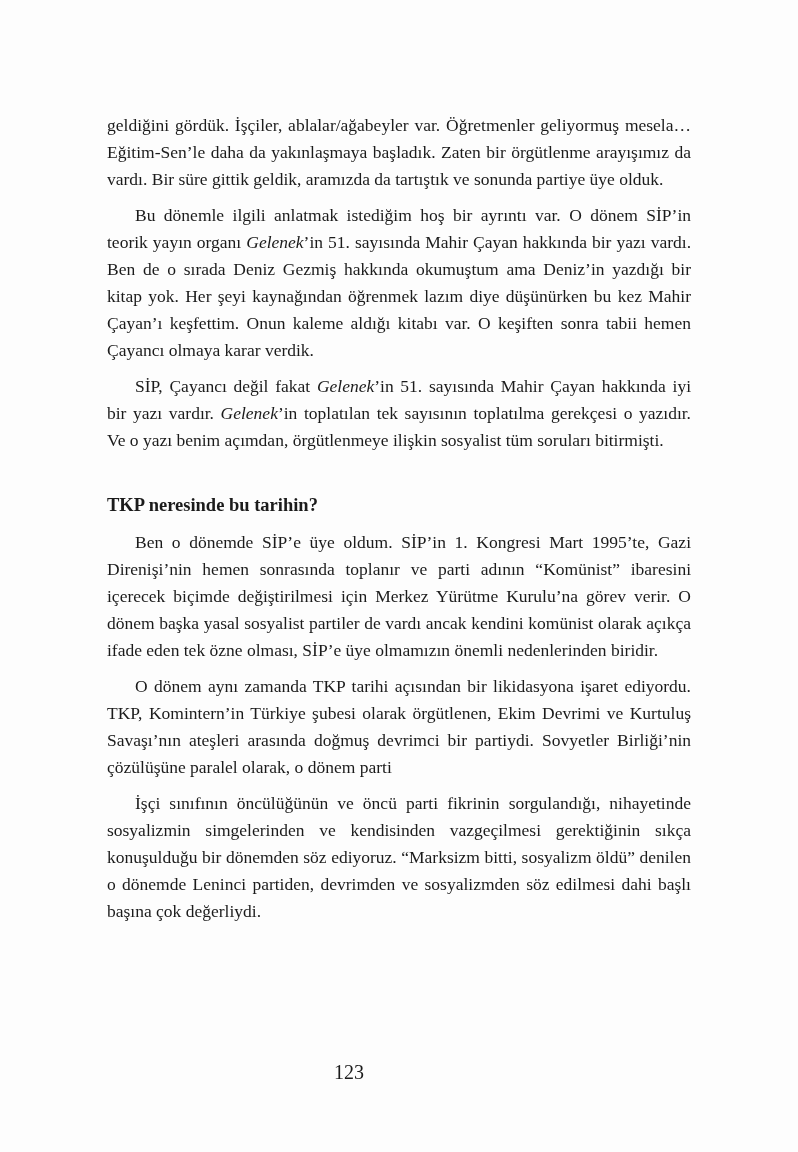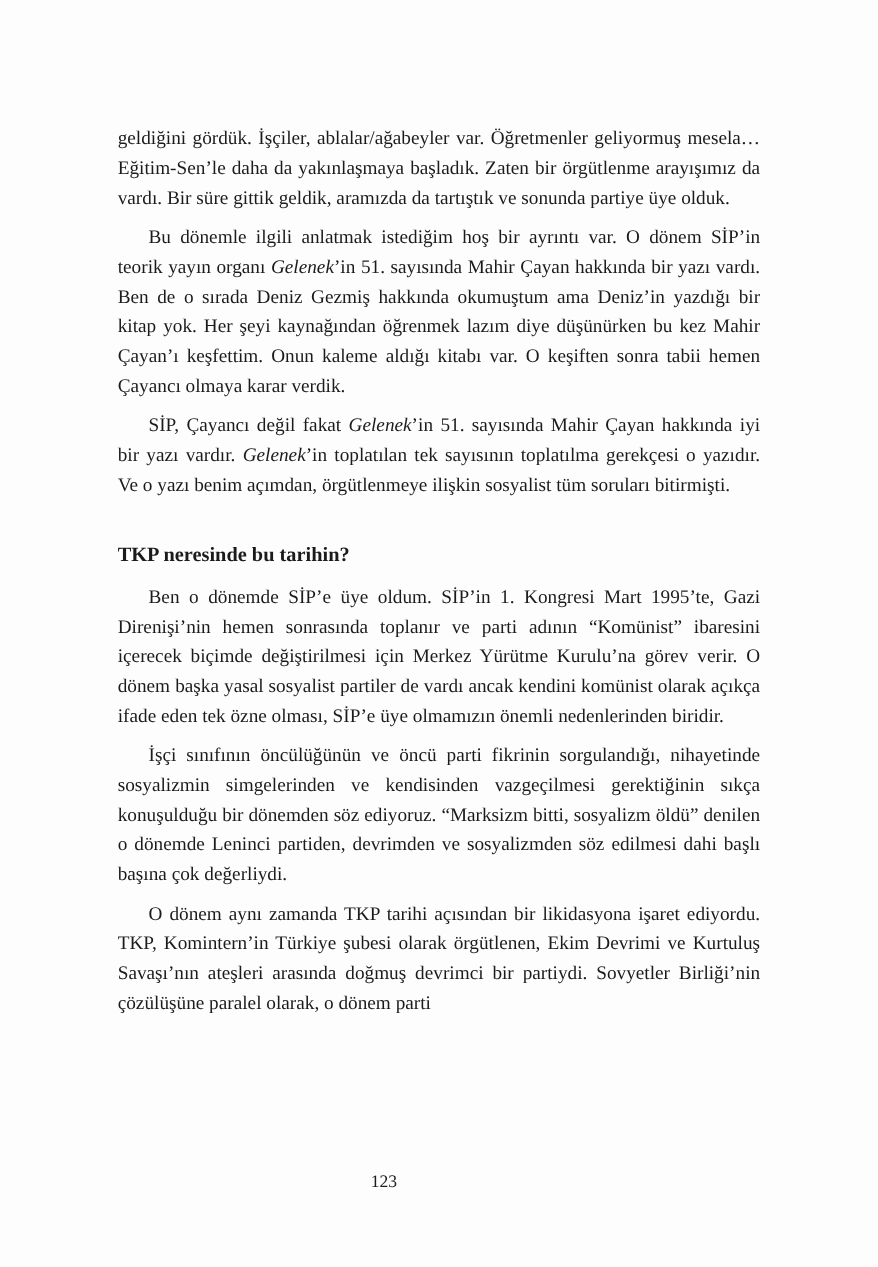--- a/index.html
+++ b/index.html
@@ -49,33 +49,33 @@
     line-height: 27px;
   }
   .content em {
   }
   .page-number {
     position: absolute;
     bottom: 68px;
     left: 0;
     width: 698px;
     text-align: center;
-    font-size: 16px;
+    font-size: 20px;
     color: #1b1b1b;
   }
 </style>
 </head>
 <body>
 
 <div class="page">
 
   <div class="content" id="content">
       <p class="para"><span>geldiğini gördük. İşçiler, ablalar/ağabeyler var. Öğretmenler geliyormuş mesela… Eğitim-Sen’le daha da yakınlaşmaya başladık. Zaten bir örgütlenme arayışımız da vardı. Bir süre gittik geldik, aramızda da tartıştık ve sonunda partiye üye olduk.</span></p>
       <p class="para indent"><span>Bu dönemle ilgili anlatmak istediğim hoş bir ayrıntı var. O dönem SİP’in teorik yayın organı </span><em>Gelenek</em><span>’in 51. sayısında Mahir Çayan hakkında bir yazı vardı. Ben de o sırada Deniz Gezmiş hakkında okumuştum ama Deniz’in yazdığı bir kitap yok. Her şeyi kaynağından öğrenmek lazım diye düşünürken bu kez Mahir Çayan’ı keşfettim. Onun kaleme aldığı kitabı var. O keşiften sonra tabii hemen Çayancı olmaya karar verdik.</span></p>
       <p class="para indent"><span>SİP, Çayancı değil fakat </span><em>Gelenek</em><span>’in 51. sayısında Mahir Çayan hakkında iyi bir yazı vardır. </span><em>Gelenek</em><span>’in toplatılan tek sayısının toplatılma gerekçesi o yazıdır. Ve o yazı benim açımdan, örgütlenmeye ilişkin sosyalist tüm soruları bitirmişti.</span></p>
       <h2 class="section-heading"><span>TKP neresinde bu tarihin?</span></h2>
       <p class="para indent"><span>Ben o dönemde SİP’e üye oldum. SİP’in 1. Kongresi Mart 1995’te, Gazi Direnişi’nin hemen sonrasında toplanır ve parti adının “Komünist” ibaresini içerecek biçimde değiştirilmesi için Merkez Yürütme Kurulu’na görev verir. O dönem başka yasal sosyalist partiler de vardı ancak kendini komünist olarak açıkça ifade eden tek özne olması, SİP’e üye olmamızın önemli nedenlerinden biridir.</span></p>
+      <p class="para indent"><span>O dönem aynı zamanda TKP tarihi açısından bir likidasyona işaret ediyordu. TKP, Komintern’in Türkiye şubesi olarak örgütlenen, Ekim Devrimi ve Kurtuluş Savaşı’nın ateşleri arasında doğmuş devrimci bir partiydi. Sovyetler Birliği’nin çözülüşüne paralel olarak, o dönem parti</span></p>
       <p class="para indent"><span>İşçi sınıfının öncülüğünün ve öncü parti fikrinin sorgulandığı, nihayetinde sosyalizmin simgelerinden ve kendisinden vazgeçilmesi gerektiğinin sıkça konuşulduğu bir dönemden söz ediyoruz. “Marksizm bitti, sosyalizm öldü” denilen o dönemde Leninci partiden, devrimden ve sosyalizmden söz edilmesi dahi başlı başına çok değerliydi.</span></p>
-      <p class="para indent"><span>O dönem aynı zamanda TKP tarihi açısından bir likidasyona işaret ediyordu. TKP, Komintern’in Türkiye şubesi olarak örgütlenen, Ekim Devrimi ve Kurtuluş Savaşı’nın ateşleri arasında doğmuş devrimci bir partiydi. Sovyetler Birliği’nin çözülüşüne paralel olarak, o dönem parti</span></p>
     </div>
 
   <div class="page-number">123</div>
 </div>
 
 </body></html>

